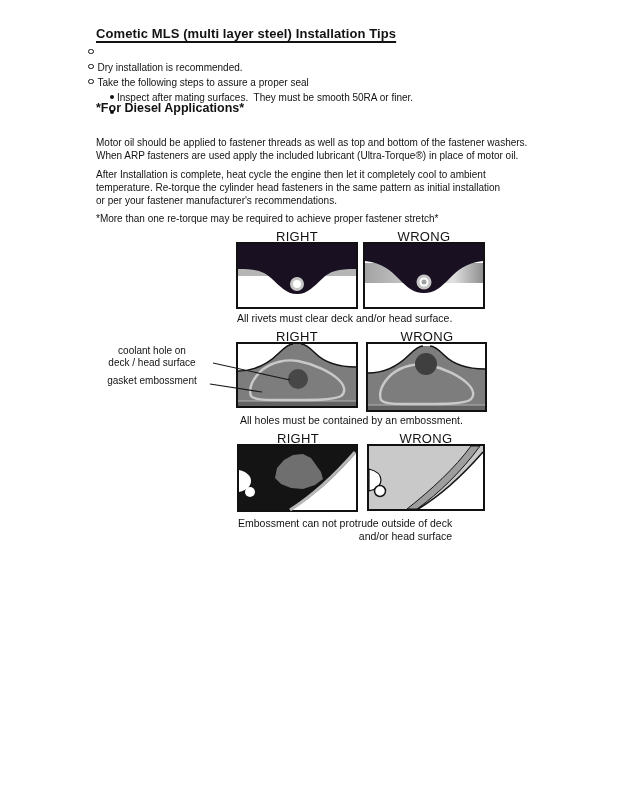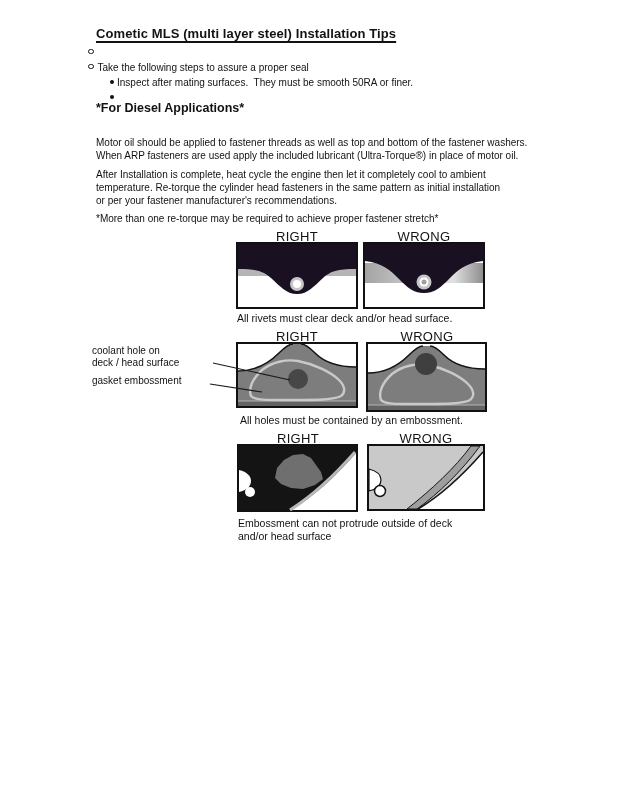--- a/index.html
+++ b/index.html
@@ -20,38 +20,39 @@
     display:inline-block; width:3.5px; height:3.5px; border:1px solid #121212;
     border-radius:50%; margin-right:4px; vertical-align:2px;
   }
   .b-dot {
     display:inline-block; width:4px; height:4px; background:#121212;
     border-radius:50%; margin-right:3px; vertical-align:2px;
   }
   .sec-head { font-size:12.5px; font-weight:bold; margin:0; }
   .body { font-size:10px; line-height:13px; white-space:pre; margin:0; }
   .fig-label { width:122px; text-align:center; font-size:13px; letter-spacing:0.3px; }
-  .fig-caption { font-size:10.5px; line-height:12.5px; white-space:pre; }
-  .side-label { width:120px; text-align:left; font-size:10px; line-height:11.5px; white-space:pre; }
+  .fig-caption { font-size:10.5px; line-height:12.5px; white-space:pre;text-align:right; }
+  .side-label { width:120px; text-align:center; font-size:10px; line-height:11.5px; white-space:pre; }
   .fig-box svg { display:block; }
   .legal { font-size:6px; line-height:6.9px; white-space:pre; color:#1c1c1c; }
   .legal-h { font-weight:bold; margin-bottom:5.5px; }
   .legal-p { margin-bottom:5.5px; }
   .footer { font-size:13px; color:#4d7c0f; letter-spacing:0.2px; }
   .overlay { pointer-events:none; }
 </style>
 </head>
 <body>
 
 <div class="page">
 
   <h1 class="abs title" style="left:96px; top:26px;">Cometic MLS (multi layer steel) Installation Tips</h1>
 
   <div class="abs bullets" style="left:88px; top:45px;">
     <div class="b-row"><span class="b-circle"></span></div>
+    <div class="b-row"><span class="b-circle"></span><span>Dry installation is recommended.</span></div>
     <div class="b-row"><span class="b-circle"></span><span>Take the following steps to assure a proper seal</span></div>
     <div class="b-row sub"><span class="b-dot"></span><span>Inspect after mating surfaces.  They must be smooth 50RA or finer.</span></div>
     <div class="b-row sub"><span class="b-dot"></span></div>
   </div>
 
   <h2 class="abs sec-head" style="left:96px; top:101px;">*For Diesel Applications*</h2>
   <p class="abs body" style="left:96px; top:136px;">Motor oil should be applied to fastener threads as well as top and bottom of the fastener washers.
 When ARP fasteners are used apply the included lubricant (Ultra-Torque®) in place of motor oil.</p>
   <p class="abs body" style="left:96px; top:212px;">*More than one re-torque may be required to achieve proper fastener stretch*</p>
   <p class="abs body" style="left:96px; top:168px;">After Installation is complete, heat cycle the engine then let it completely cool to ambient

